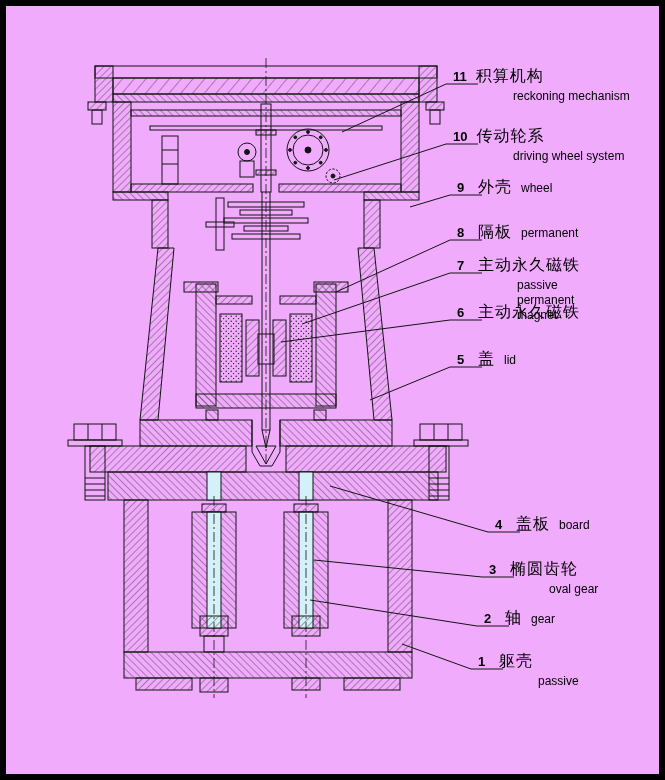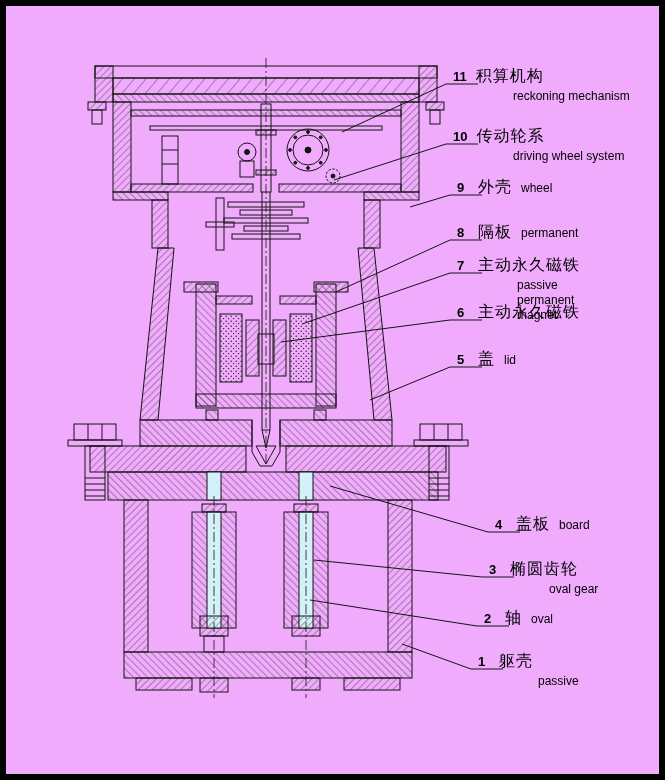--- a/index.html
+++ b/index.html
@@ -267,21 +267,21 @@
       <span class="num">3</span>
       <span class="zh">椭圆齿轮</span>
     </div>
     <div class="en">oval gear</div>
   </div>
 
   <div class="label inline" style="left:484px; top:608px">
     <div class="row">
       <span class="num">2</span>
       <span class="zh">轴</span>
-      <span class="en">oval</span>
+      <span class="en">gear</span>
     </div>
   </div>
 
   <div class="label stacked" style="left:478px; top:651px">
     <div class="row">
       <span class="num">1</span>
       <span class="zh">躯壳</span>
     </div>
     <div class="en">passive</div>
   </div>

